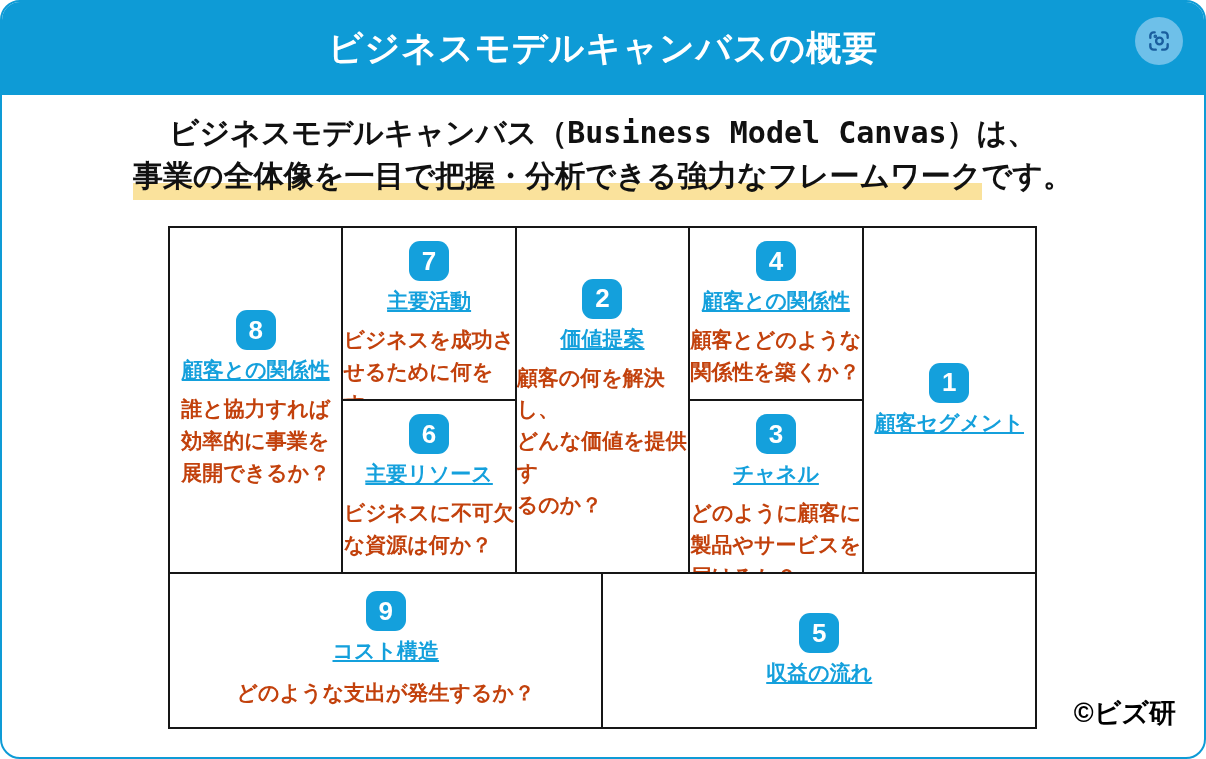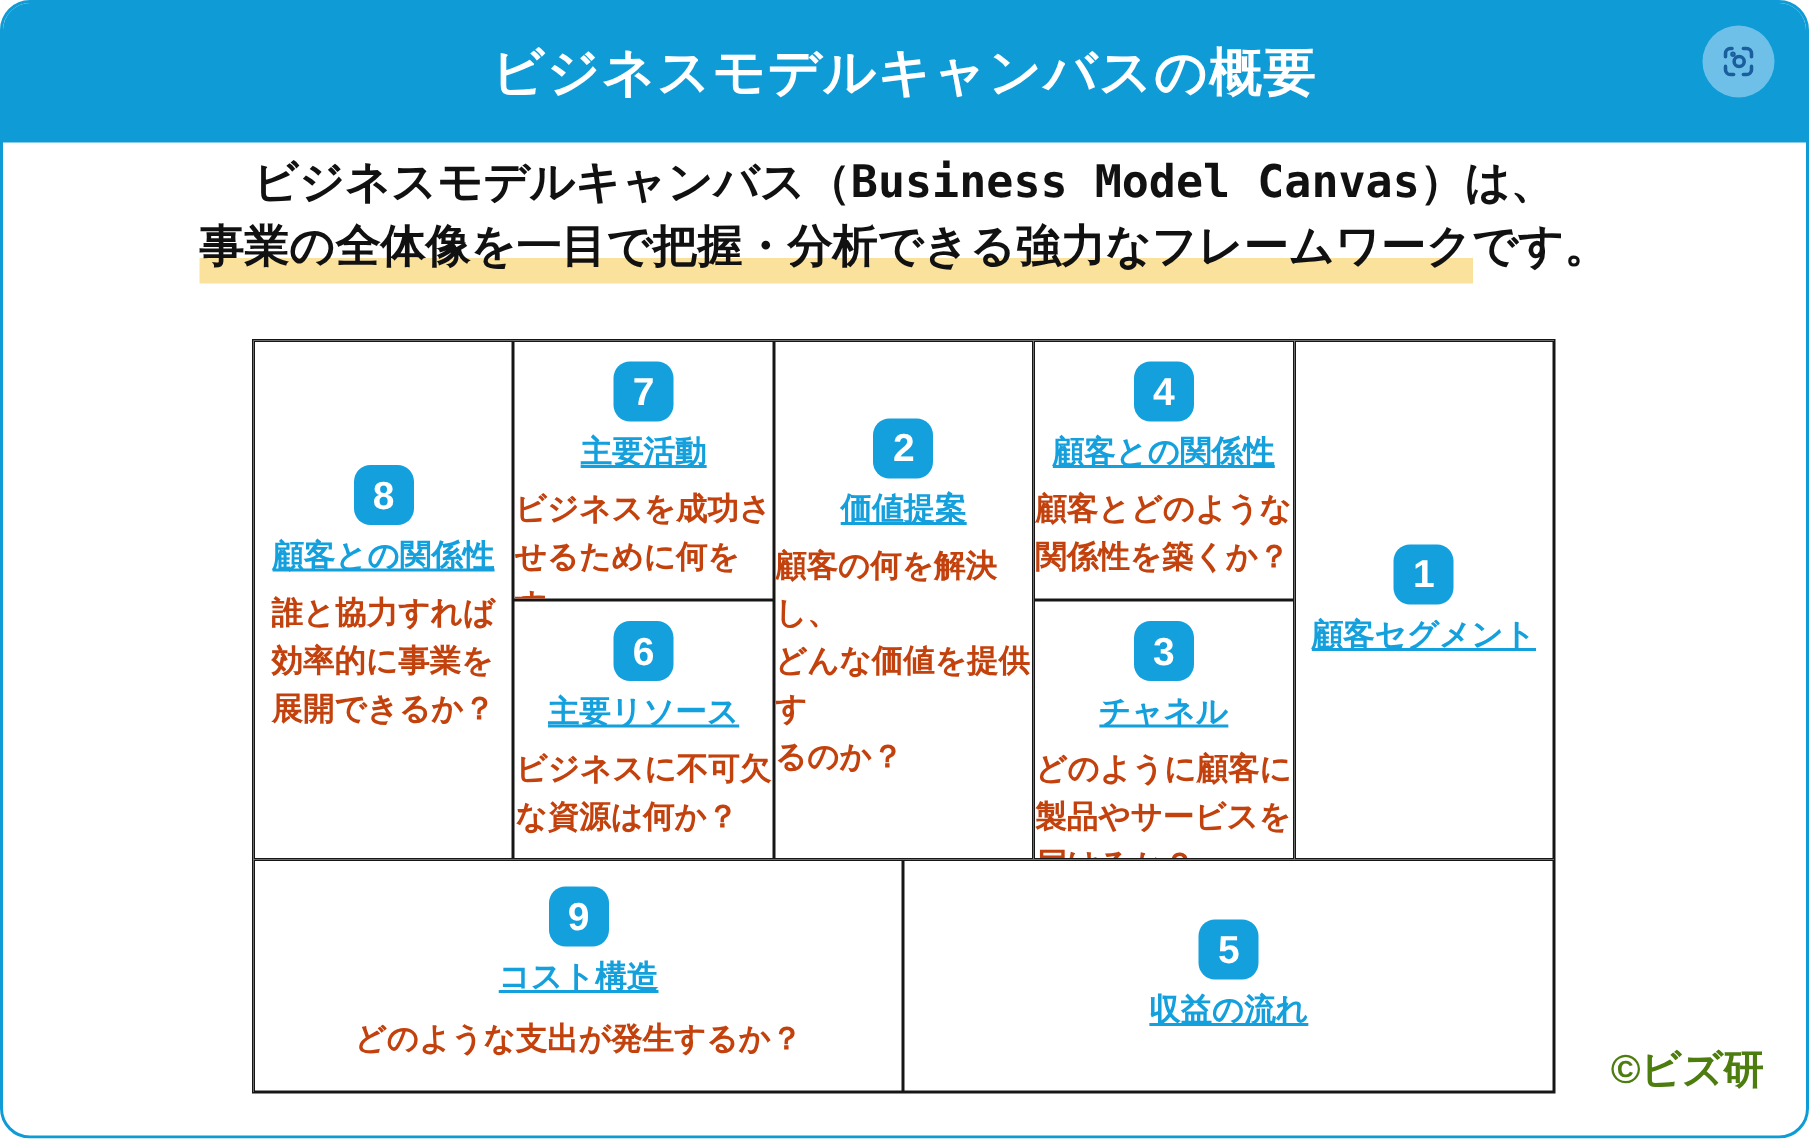--- a/index.html
+++ b/index.html
@@ -29,21 +29,21 @@
   .cam-btn {
     position:absolute; top:15px; right:21px;
     width:48px; height:48px; border-radius:50%;
     background:#6ec0e9;
     border:none; cursor:pointer;
     display:flex; align-items:center; justify-content:center;
   }
   .cam-btn svg { display:block; }
   
   .intro {
-    position:absolute; top:98px; left:0; width:100%;
+    position:absolute; top:109px; left:0; width:100%;
     text-align:center;
     font-size:30px; font-weight:800; color:#111;
     line-height:1.44;
   }
   .mono { font-family:"DejaVu Sans Mono","Liberation Mono",monospace; }
   .hl {
     padding-bottom:8px;
     background-image:linear-gradient(#fae29c,#fae29c);
     background-repeat:no-repeat;
     background-size:100% 17px;
@@ -92,21 +92,21 @@
   }
   .cell-desc {
     margin-top:9px;
     font-size:21px; font-weight:bold; color:#c2410c;
     line-height:1.52; text-align:left; white-space:pre-line;
   }
   .cell.bottom .cell-desc { margin-top:12px; }
   
   .copyright {
     position:absolute; right:28px; bottom:26px;
-    color:#4d7c0f; font-size:27px; font-weight:800;
+    color:#000000; font-size:27px; font-weight:800;
     white-space:nowrap;
   }
 </style>
 </head>
 <body>
 
 <div class="frame">
 
   <div class="header">
     <h1>ビジネスモデルキャンバスの概要</h1>

